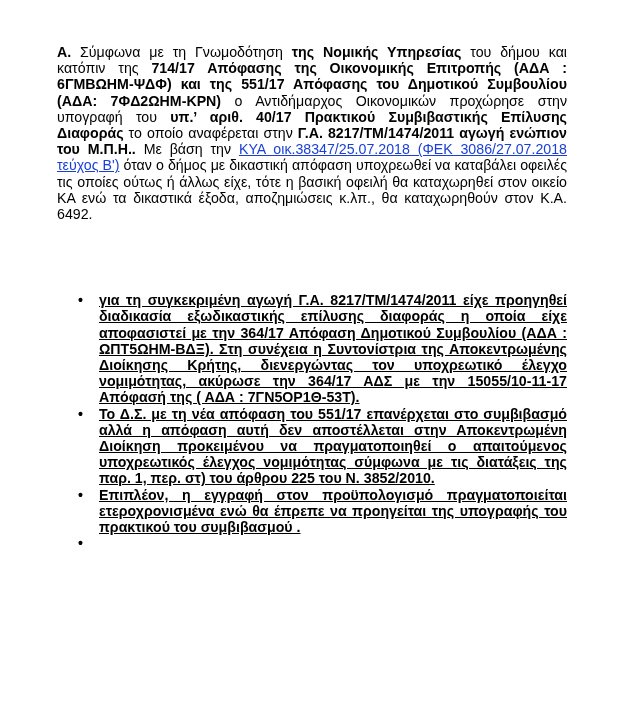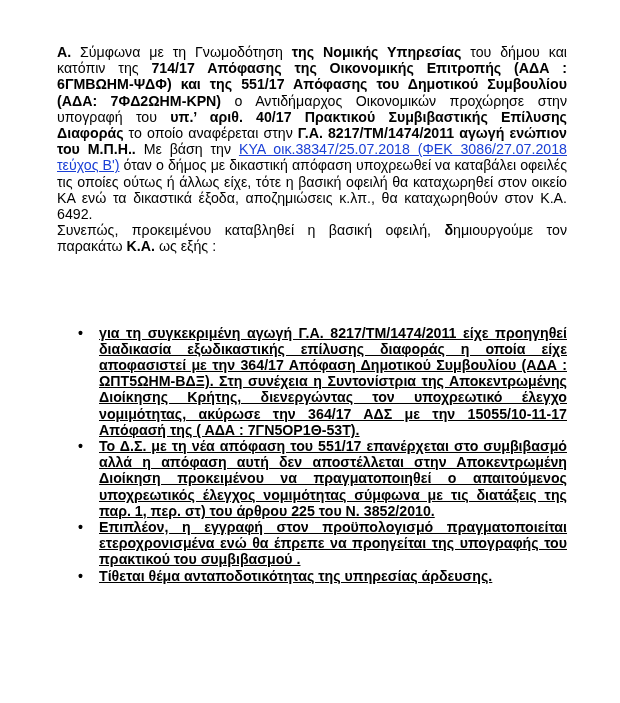--- a/index.html
+++ b/index.html
@@ -19,29 +19,26 @@
     li { position: relative; text-align: justify; font-weight: bold; text-decoration: underline; }
     li .bullet { position: absolute; left: -21px; top: 0; text-decoration: none; font-weight: bold; }
   </style>
 </head>
 <body>
 
 <div class="page">
   <p>
     <b>Α.</b><span> Σύμφωνα με τη Γνωμοδότηση </span><b>της Νομικής Υπηρεσίας</b><span> του δήμου και κατόπιν της </span><b>714/17 Απόφασης της Οικονομικής Επιτροπής (ΑΔΑ : 6ΓΜΒΩΗΜ-ΨΔΦ) και της 551/17 Απόφασης του Δημοτικού Συμβουλίου (ΑΔΑ: 7ΦΔ2ΩΗΜ-ΚΡΝ)</b><span> ο Αντιδήμαρχος Οικονομικών προχώρησε στην υπογραφή του </span><b>υπ.’ αριθ. 40/17 Πρακτικού Συμβιβαστικής Επίλυσης Διαφοράς</b><span> το οποίο αναφέρεται στην </span><b>Γ.Α. 8217/ΤΜ/1474/2011 αγωγή ενώπιον του Μ.Π.Η..</b><span> Με βάση την </span><a class="link">ΚΥΑ οικ.38347/25.07.2018 (ΦΕΚ 3086/27.07.2018 τεύχος Β')</a><span> όταν ο δήμος με δικαστική απόφαση υποχρεωθεί  να καταβάλει οφειλές τις οποίες ούτως ή άλλως είχε, τότε η βασική οφειλή θα καταχωρηθεί στον οικείο ΚΑ ενώ τα δικαστικά έξοδα, αποζημιώσεις κ.λπ., θα καταχωρηθούν στον Κ.Α. 6492.</span>
   </p>
-  <p>
-    <span>Συνεπώς, προκειμένου καταβληθεί η βασική οφειλή, </span><b>δ</b><span>ημιουργούμε  τον παρακάτω </span><b>Κ.Α.</b><span> ως εξής :</span>
-  </p>
 
   <div class="gap1"></div>
 
 
   <div class="gap2"></div>
 
 
   <ul>
     <li><span class="bullet">•</span><span>για τη συγκεκριμένη αγωγή Γ.Α. 8217/ΤΜ/1474/2011 είχε προηγηθεί διαδικασία εξωδικαστικής επίλυσης διαφοράς η οποία είχε αποφασιστεί με την 364/17 Απόφαση Δημοτικού Συμβουλίου (ΑΔΑ : ΩΠΤ5ΩΗΜ-ΒΔΞ). Στη συνέχεια η Συντονίστρια της Αποκεντρωμένης Διοίκησης Κρήτης, διενεργώντας τον υποχρεωτικό έλεγχο νομιμότητας, ακύρωσε την 364/17 ΑΔΣ με την 15055/10-11-17 Απόφασή της ( ΑΔΑ : 7ΓΝ5ΟΡ1Θ-53Τ).</span></li>
     <li><span class="bullet">•</span><span>Το Δ.Σ. με τη νέα απόφαση του 551/17 επανέρχεται στο συμβιβασμό αλλά η απόφαση αυτή δεν αποστέλλεται στην Αποκεντρωμένη Διοίκηση προκειμένου να πραγματοποιηθεί ο απαιτούμενος υποχρεωτικός έλεγχος νομιμότητας σύμφωνα με τις διατάξεις της παρ. 1, περ. στ)  του άρθρου 225 του Ν. 3852/2010.</span></li>
     <li><span class="bullet">•</span><span>Επιπλέον, η εγγραφή στον προϋπολογισμό πραγματοποιείται ετεροχρονισμένα ενώ θα έπρεπε να προηγείται της υπογραφής του πρακτικού του συμβιβασμού .</span></li>
-    <li><span class="bullet">•</span><span>Τίθεται θέμα ανταποδοτικότητας της υπηρεσίας άρδευσης.</span></li>
+    <li><span class="bullet">•</span></li>
   </ul>
 </div>
 
 </body></html>

